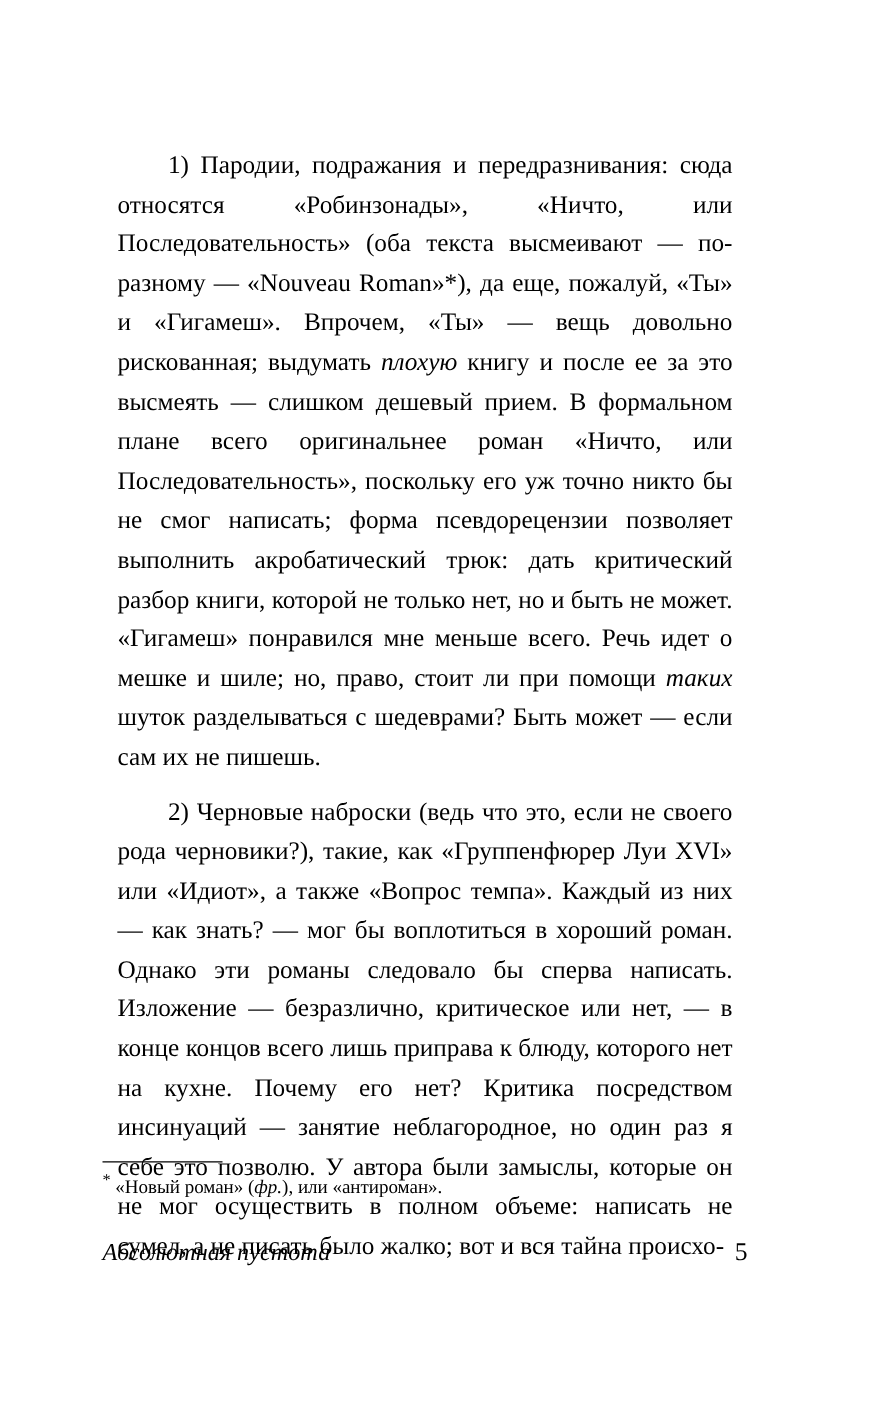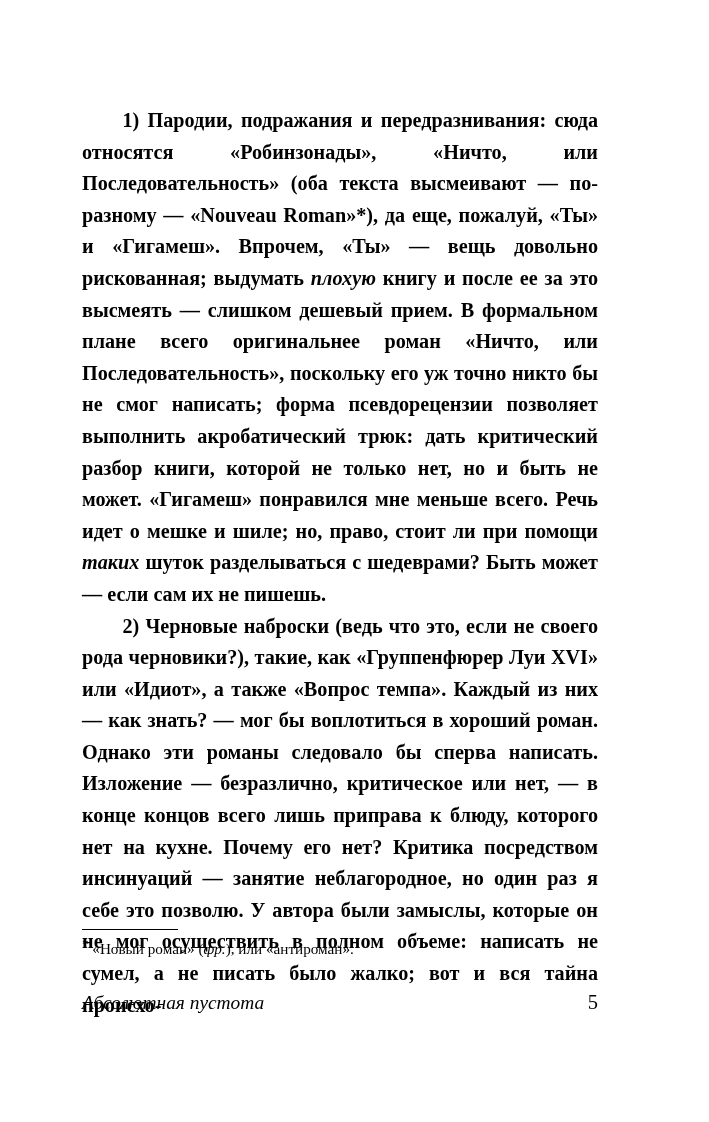--- a/index.html
+++ b/index.html
@@ -28,23 +28,22 @@
     left: 82px;
     top: 105px;
     width: 516px;
     font-size: 20.2px;
     line-height: 31.6px;
     text-align: justify;
     text-justify: inter-word;
     hyphens: manual;
   }
   .body-text p {
-    margin: 0;
+    margin: 12px;
     text-indent: 2.0em;
-    font-weight: bold;
   }
   em, .italic {
     font-style: italic;
   }
   .footnote-rule {
     position: absolute;
     left: 82px;
     top: 929px;
     width: 96px;
     height: 1px;

